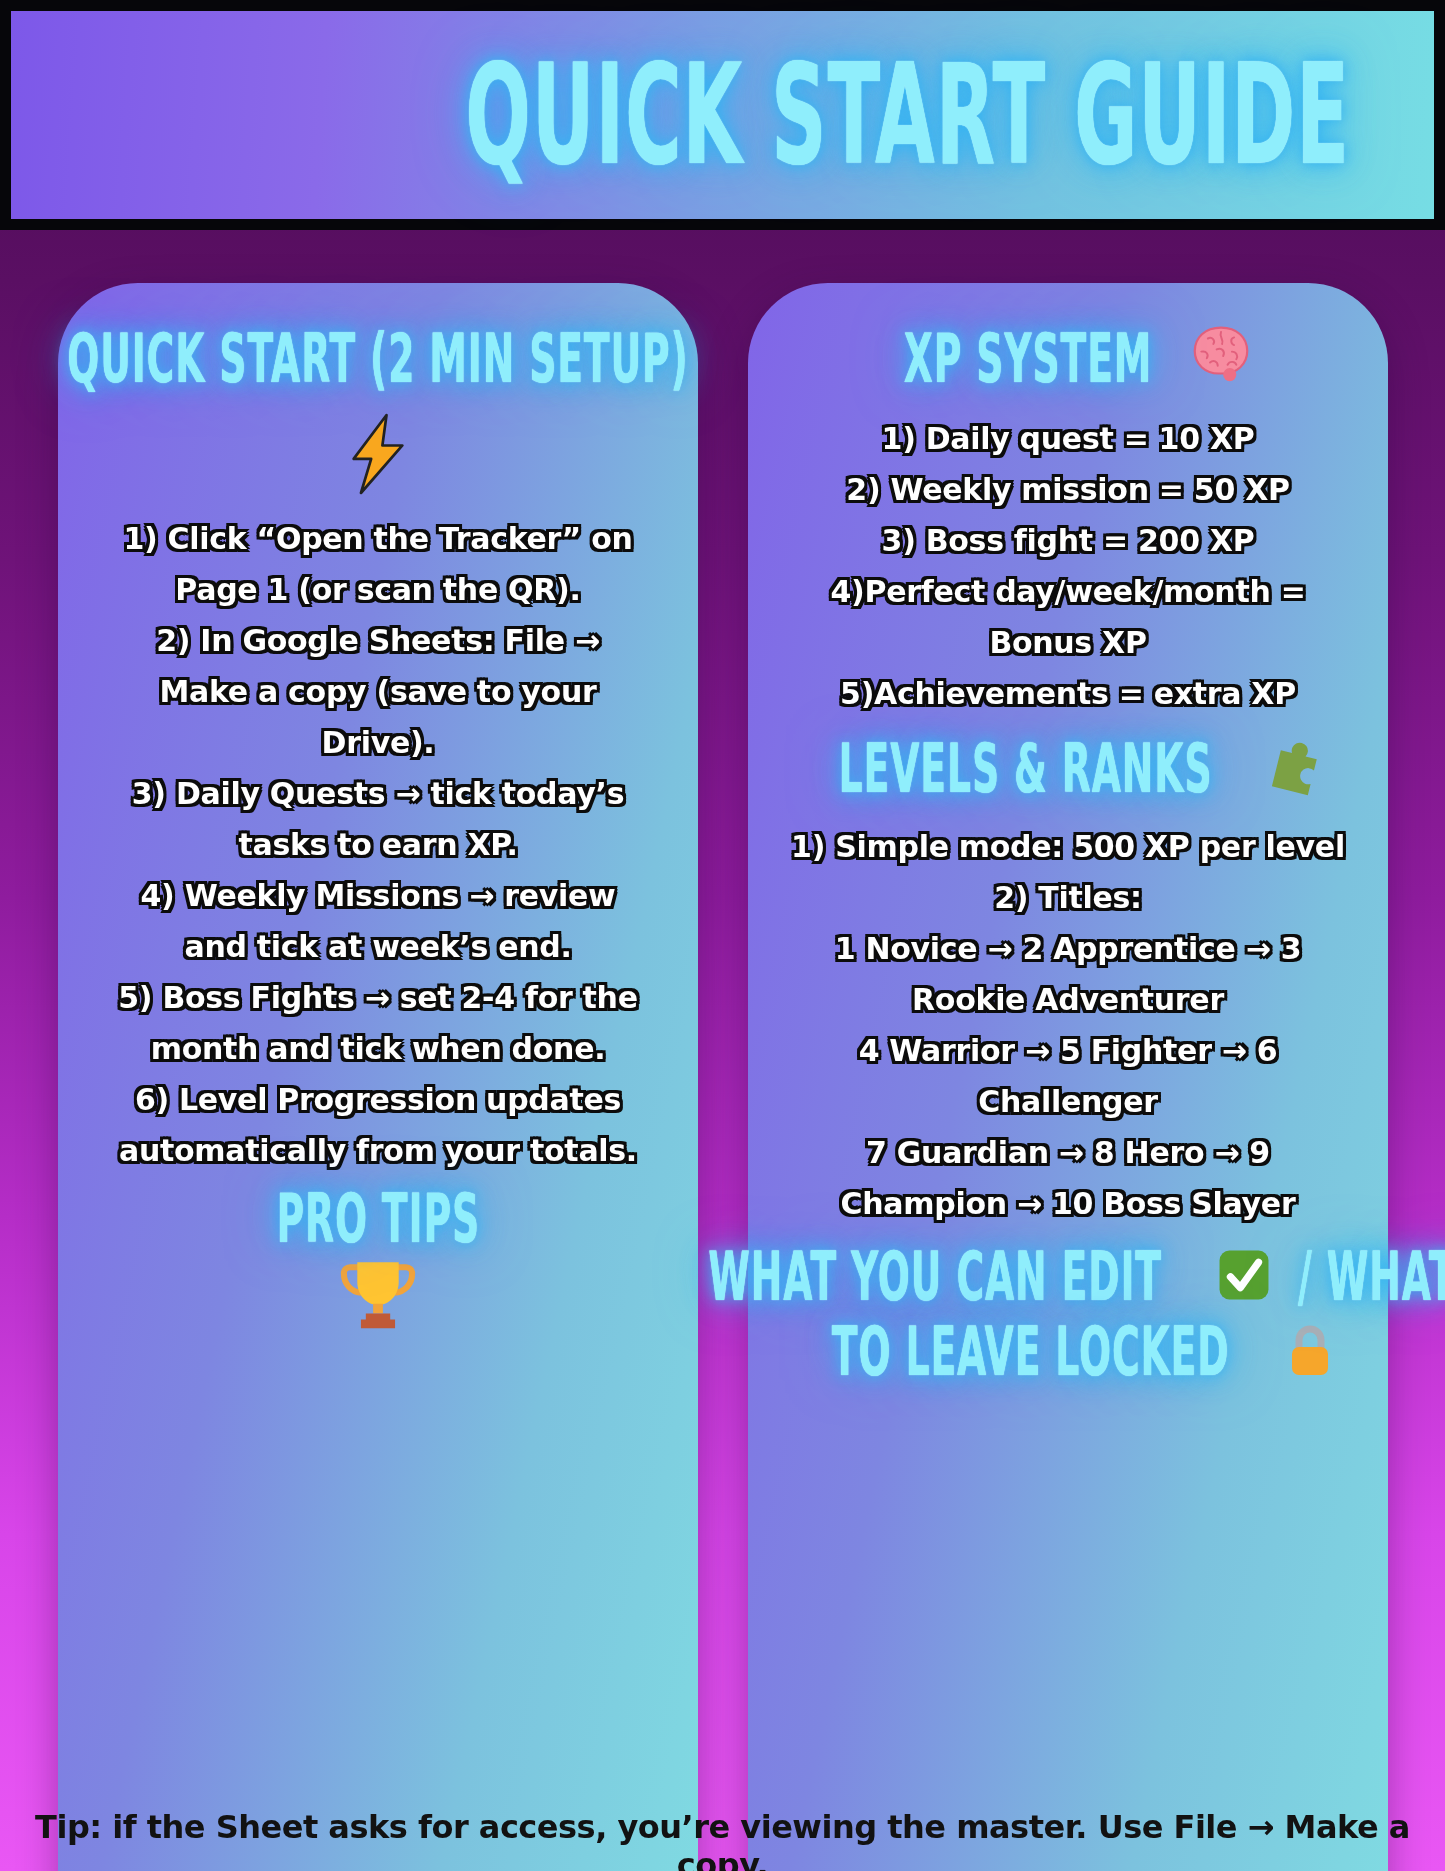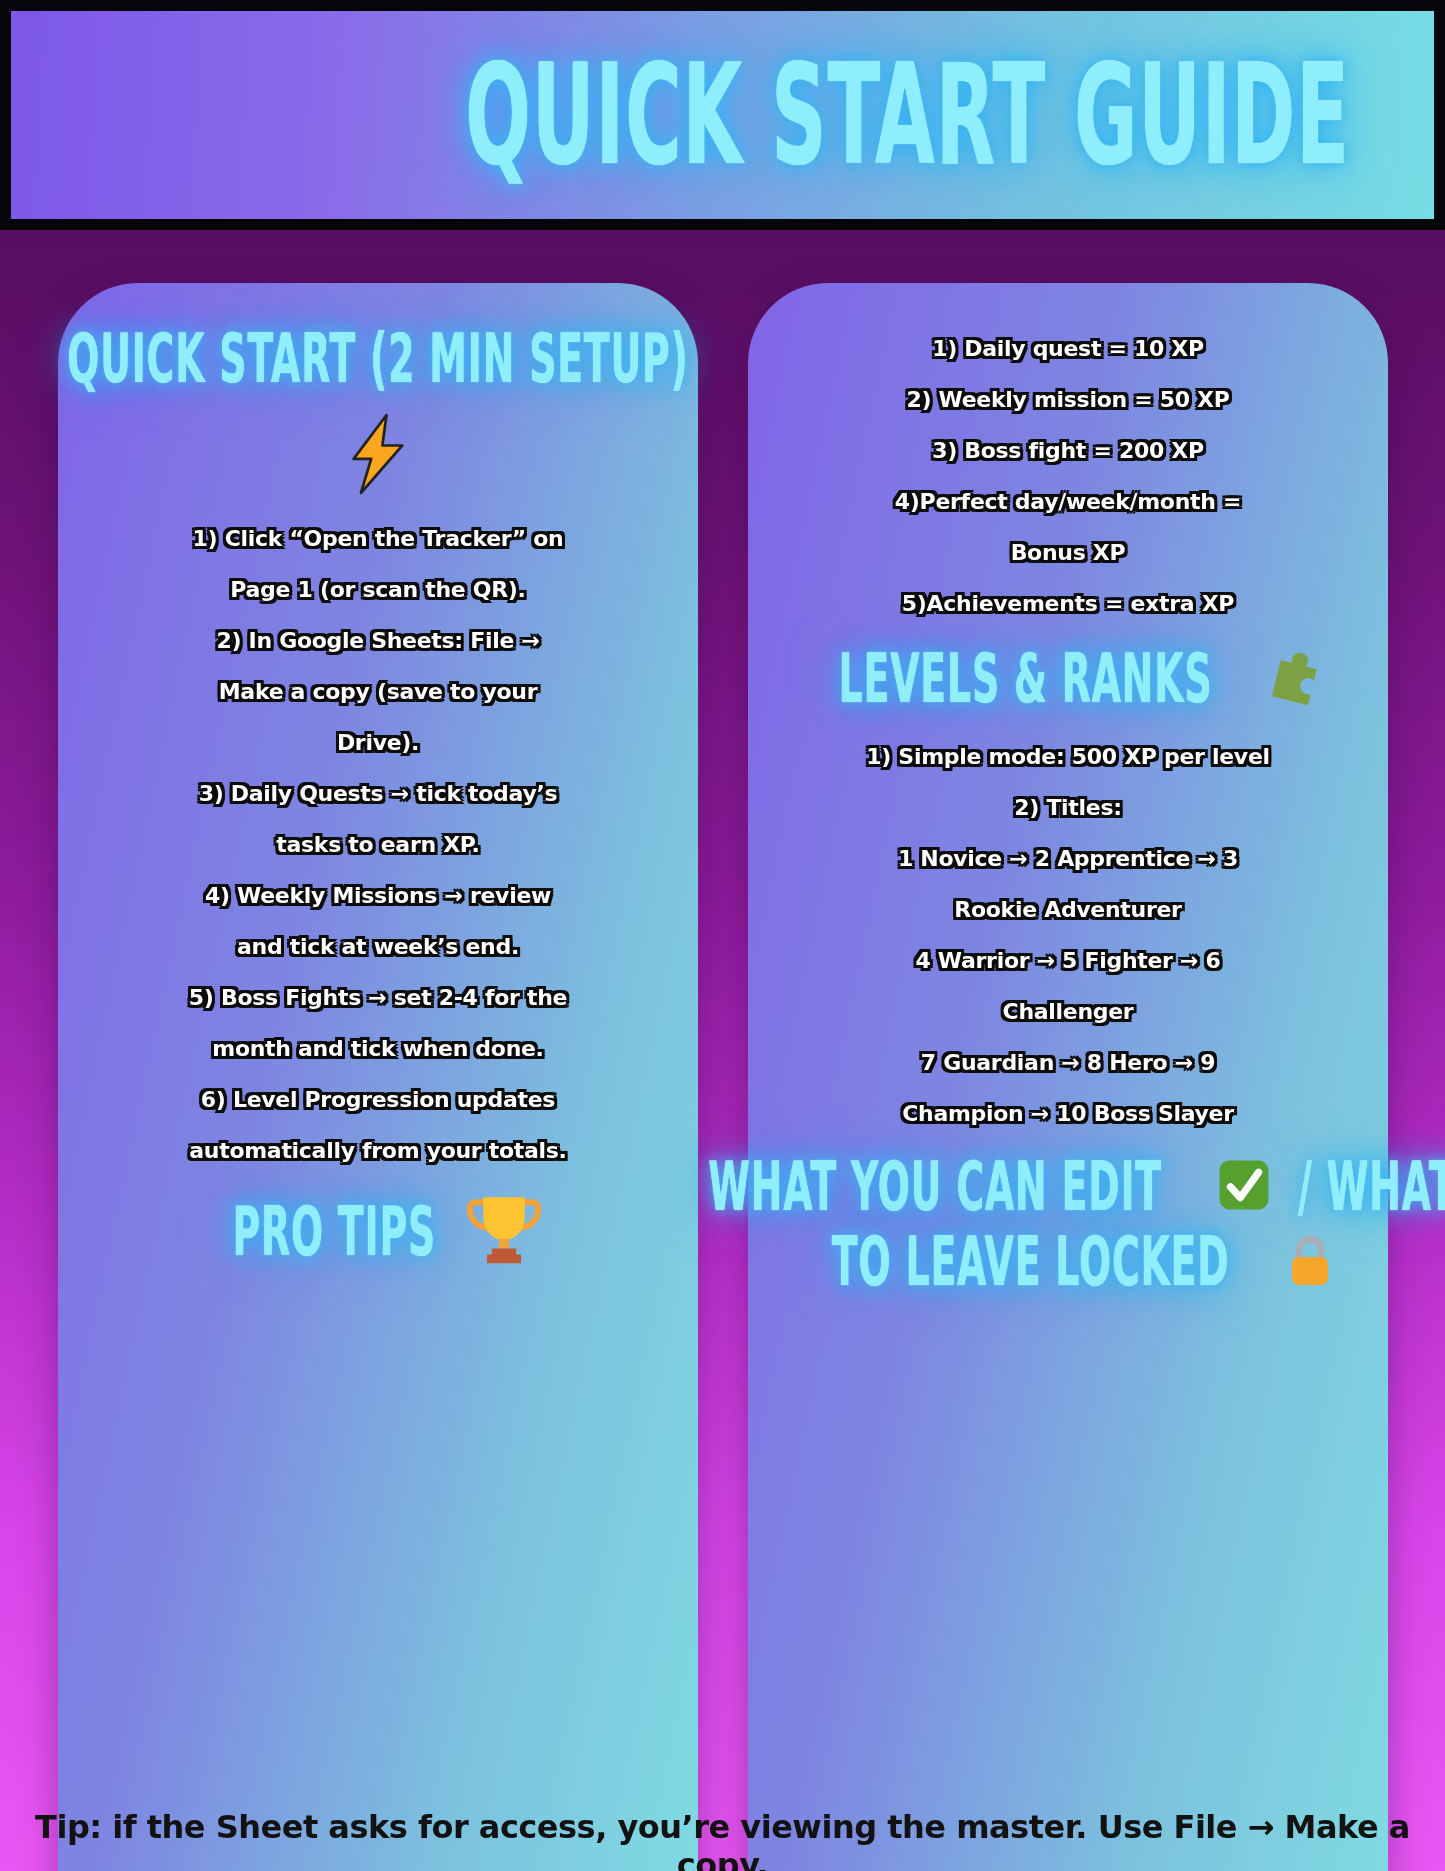--- a/index.html
+++ b/index.html
@@ -62,39 +62,39 @@
     display: flex; align-items: center; justify-content: center;
     gap: 10px; white-space: nowrap;
     min-height: 90px;
   }
   .card-heading { font-size: 45px; }
 
   .icon { display: inline-block; flex: 0 0 auto; }
 
   
   .lines {
-    font-size: 22px;
+    font-size: 30px;
     font-weight: 700;
     line-height: 51px;
     letter-spacing: -0.3px;
     text-align: center;
     white-space: nowrap;
     color: #ffffff;
     text-shadow:
       -3px -3px 0 #0c0c0c,  3px -3px 0 #0c0c0c,
       -3px  3px 0 #0c0c0c,  3px  3px 0 #0c0c0c,
       -3px  0   0 #0c0c0c,  3px  0   0 #0c0c0c,
        0   -3px 0 #0c0c0c,  0    3px 0 #0c0c0c;
   }
 
   .mt6  { margin-top: 12px;  }
   .mt8  { margin-top: 8px;  }
   .mt10 { margin-top: 10px; }
   .mt16 { margin-top: 4px; }
-  .mt26 { margin-top: 10px; }
+  .mt26 { margin-top: 16px; flex-direction: column; }
 
   .two-line-heading { min-height: 75px; }
 
   
   .footer-tip {
     position: absolute;
     left: 0; right: 0;
     top: 1808px;
     text-align: center;
     font-size: 32px;
@@ -136,20 +136,30 @@
           <rect x="28" y="40" width="8" height="8" fill="#F2A43A"></rect>
           <path d="M22 48 h20 v5 h4 v7 H18 v-7 h4 z" fill="#C05A36"></path>
         </svg>
       </span>
     </div>
 
   </div>
 
   <div class="card card-right">
 
+    <div class="glow-row">
+      <span class="condensed neon card-heading">XP SYSTEM</span>
+      <span class="icon">
+        <svg width="70" height="70" viewBox="0 0 64 64">
+          <path d="M32 6 c14.5 0 24 9 24 21.5 c0 12 -9.5 20.5 -22 20.5 h-4 c-12.5 0 -22 -8.5 -22 -20.5 C8 15 17.5 6 32 6 z" fill="#F78CA0" stroke="#E2607C" stroke-width="2"></path>
+          <circle cx="40" cy="49" r="6" fill="#EE6E85"></circle>
+          <path d="M20 16 c4 -2 7 2 5 5 M32 10 c-2 5 3 7 1 11 M44 15 c-4 1 -3 6 0 7 M14 28 c5 -1 7 3 5 6 M28 26 c5 -2 8 2 6 6 M42 28 c4 0 6 4 4 7 M22 38 c3 -3 7 -1 7 3 M38 40 c2 -4 7 -3 8 0" fill="none" stroke="#E2607C" stroke-width="1.8" stroke-linecap="round"></path>
+        </svg>
+      </span>
+    </div>
 
     <div class="lines mt10">1) Daily quest = 10 XP<br>2) Weekly mission = 50 XP<br>3) Boss fight = 200 XP<br>4)Perfect day/week/month =<br>Bonus XP<br>5)Achievements = extra XP</div>
 
     <div class="glow-row mt16">
       <span class="condensed neon card-heading">LEVELS &amp; RANKS</span>
       <span class="icon">
         <svg width="74" height="74" viewBox="0 0 64 64">
           <g transform="rotate(14 32 32)">
             <path d="M16 22 h10 a7 7 0 1 1 12 0 h10 v10 a7 7 0 1 0 0 12 v10 H16 z" fill="#7CA144"></path>
           </g>

